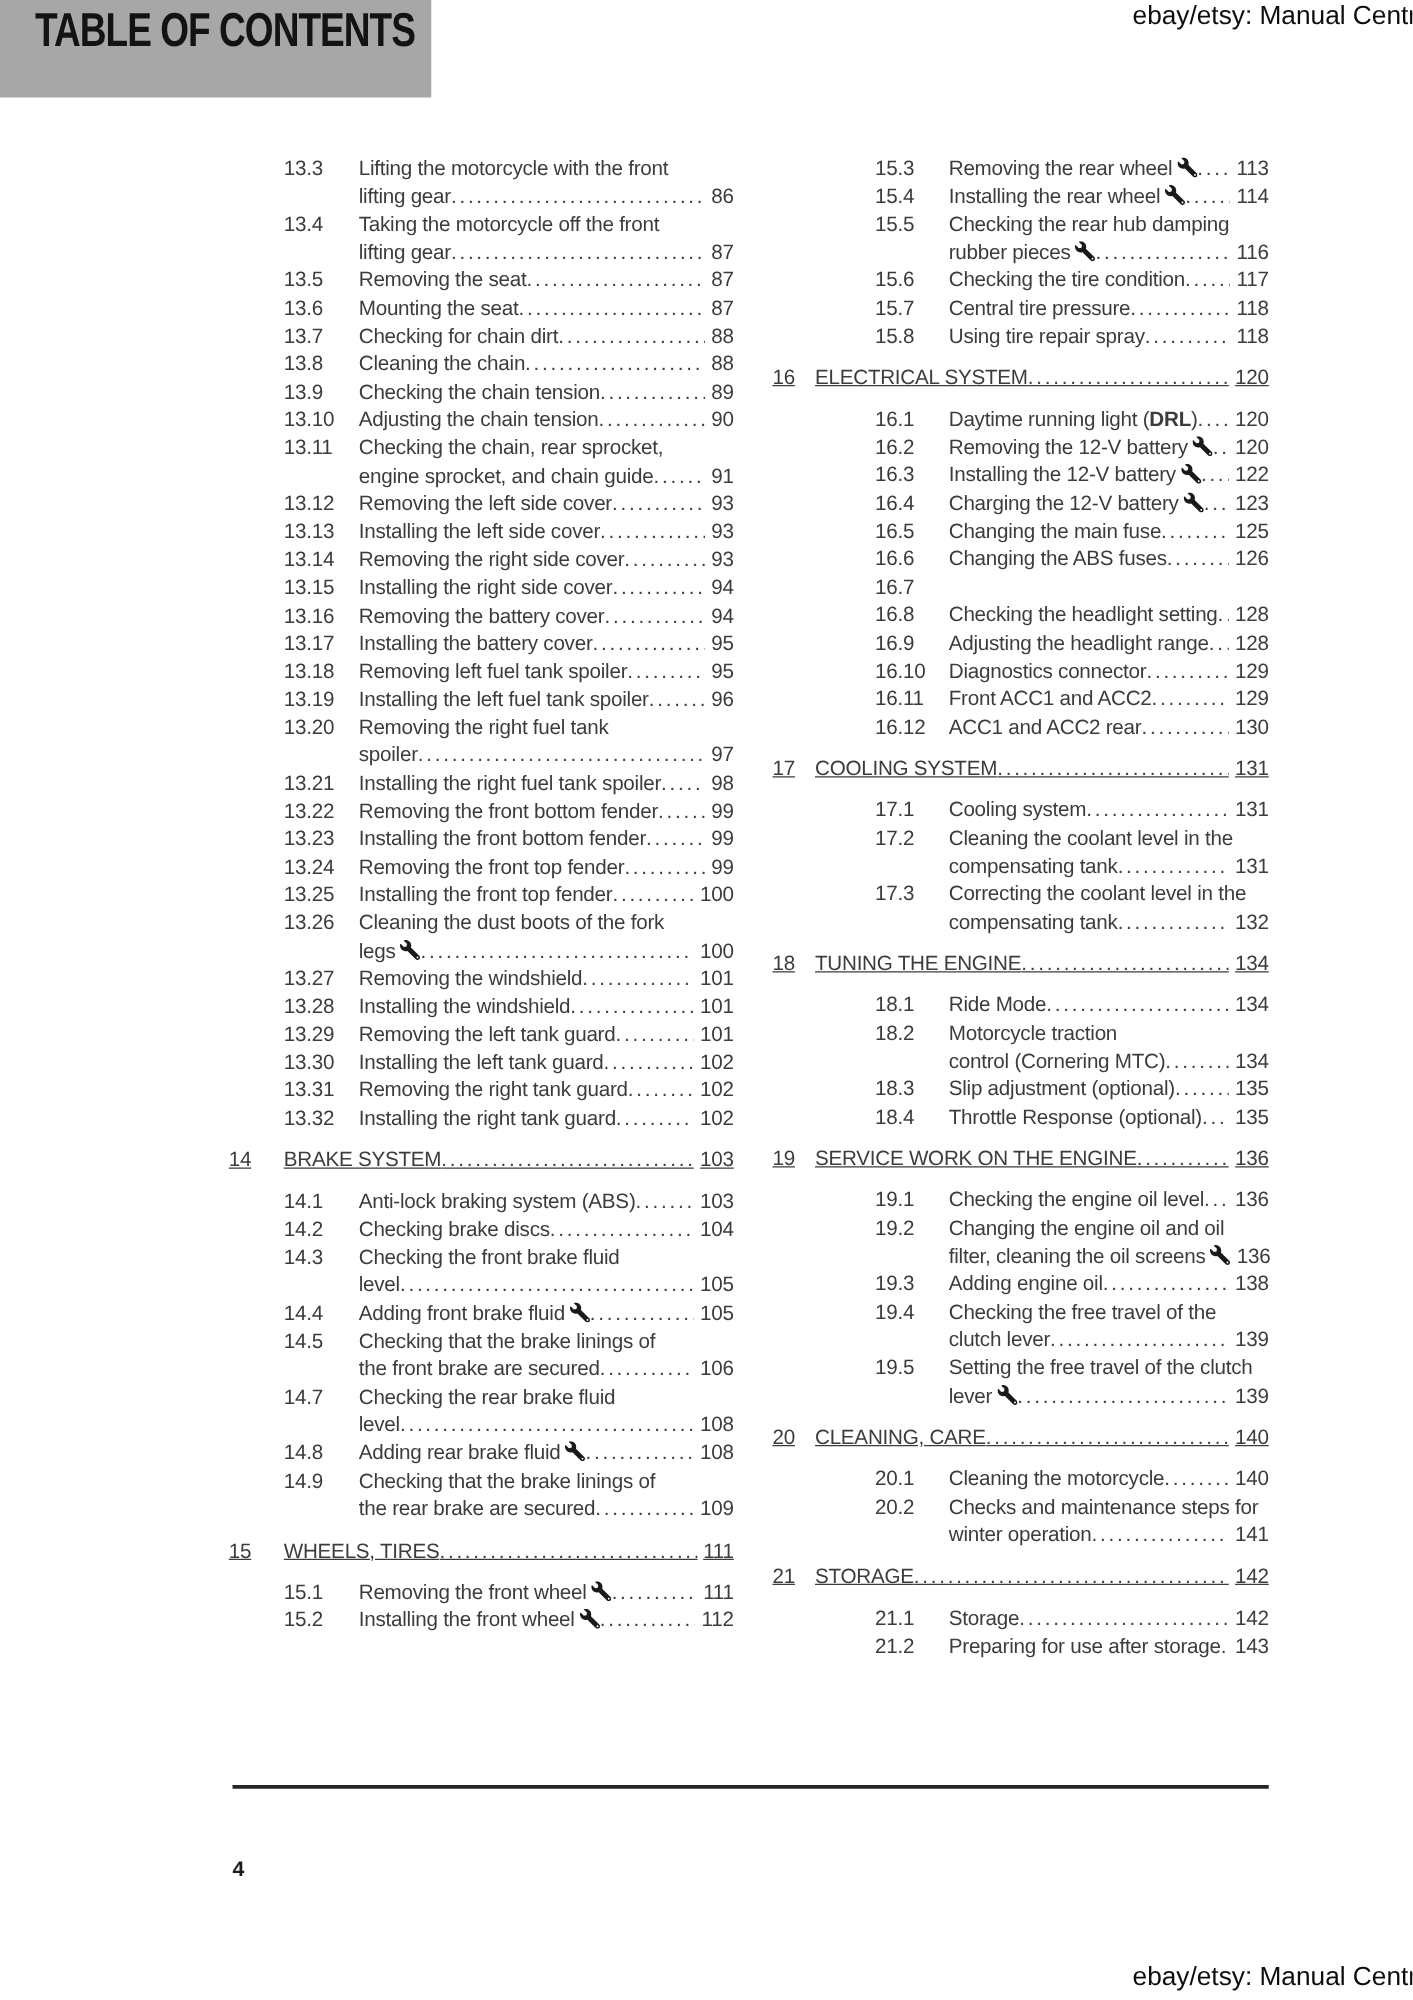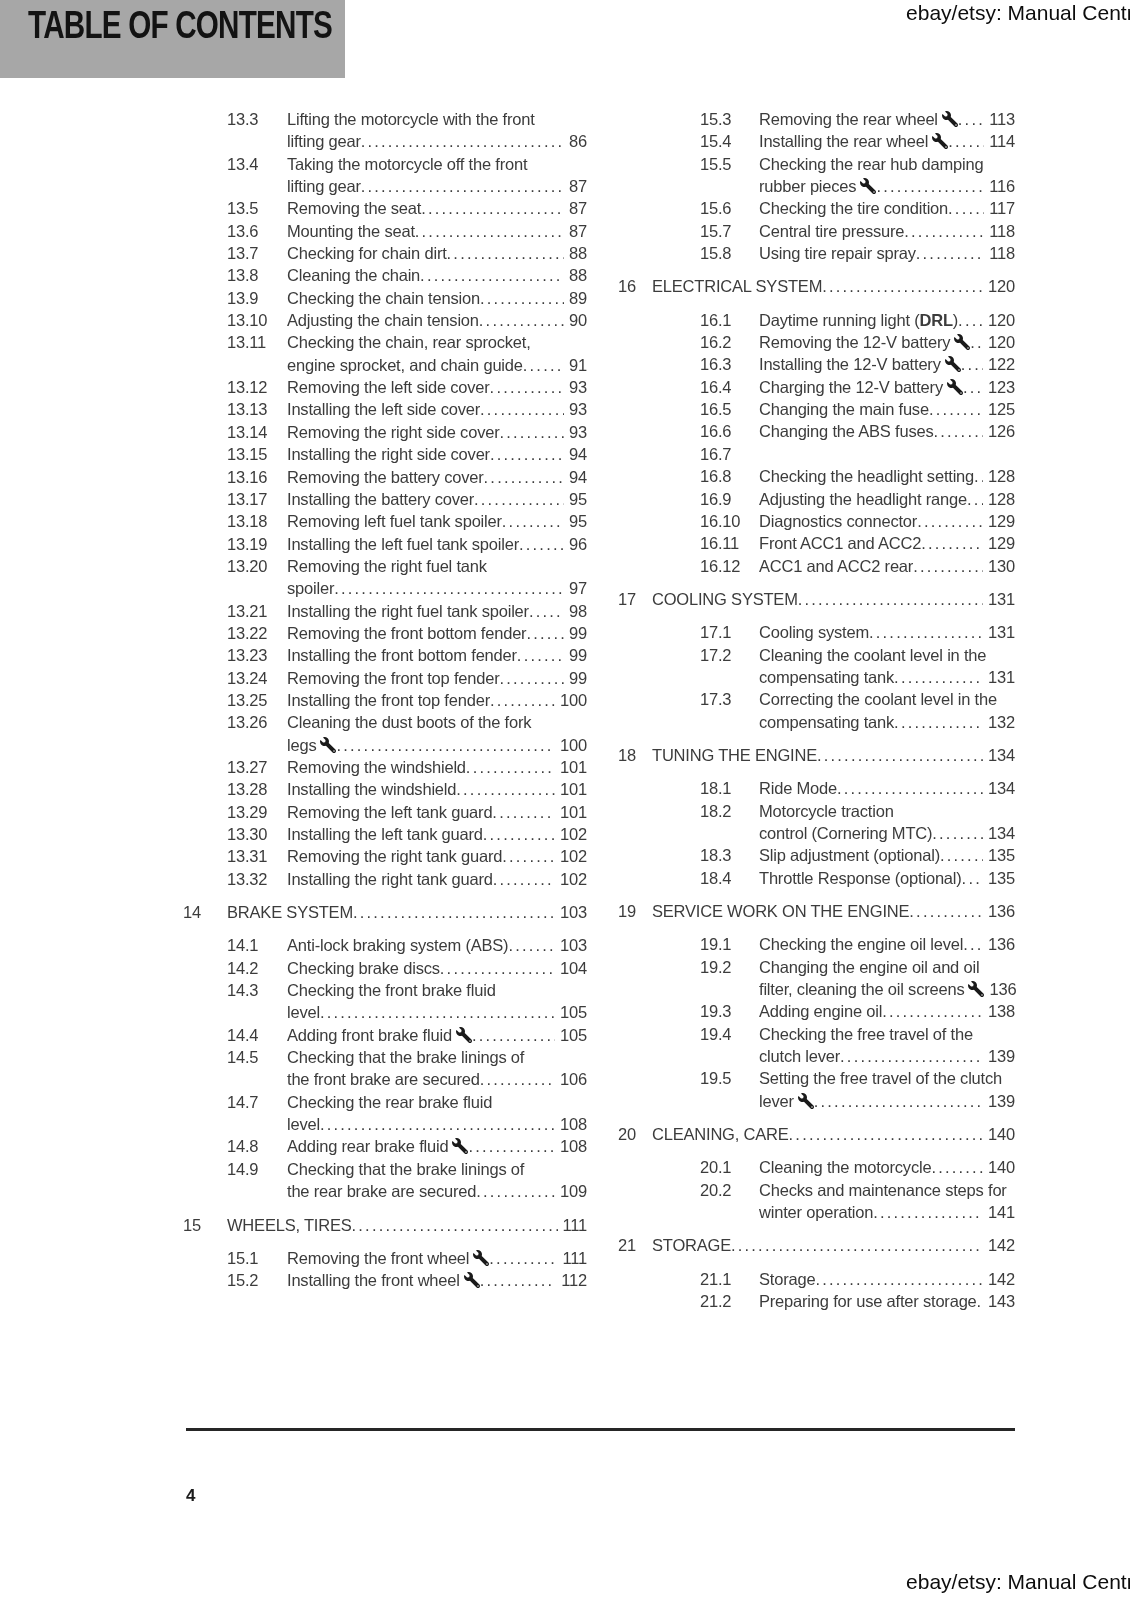--- a/index.html
+++ b/index.html
@@ -21,29 +21,29 @@
   }
   .top-mark, .bottom-mark {
     position:absolute; left:0; width:100%; text-align:right;
     font-size:21px; color:#0d0d0d;padding-left:20px;
   }
   .top-mark { top:1px; }
   .bottom-mark { top:1570px; }
 
   
   .toc {
-    position:absolute; left:183px; top:108px; width:832px;
+    position:absolute; left:183px; top:124px; width:832px;
     display:flex; font-size:16.5px; line-height:22.35px; letter-spacing:-0.2px;justify-content:flex-end;
   }
   .col { width:404px; flex:none; }
   .col.col2 { width:397px; margin-left:31px; }
 
   .item { display:flex; }
   .item .num { flex:none; }
-  .chapter { margin:11px 0; }
+  .chapter { margin:11px 0;text-decoration:underline; }
   .chapter .num { width:44px; }
   .section { padding-left:44px; }
   .section .num { width:60px; }
   .col2 .chapter .num { width:34px; }
   .col2 .section { padding-left:34px; }
   .col2 .section .num { width:59px;margin-left:48px; }
 
   .body { flex:1; min-width:0; }
   .line.last { display:flex; align-items:baseline; }
   .line .t { white-space:nowrap; flex:none; }

